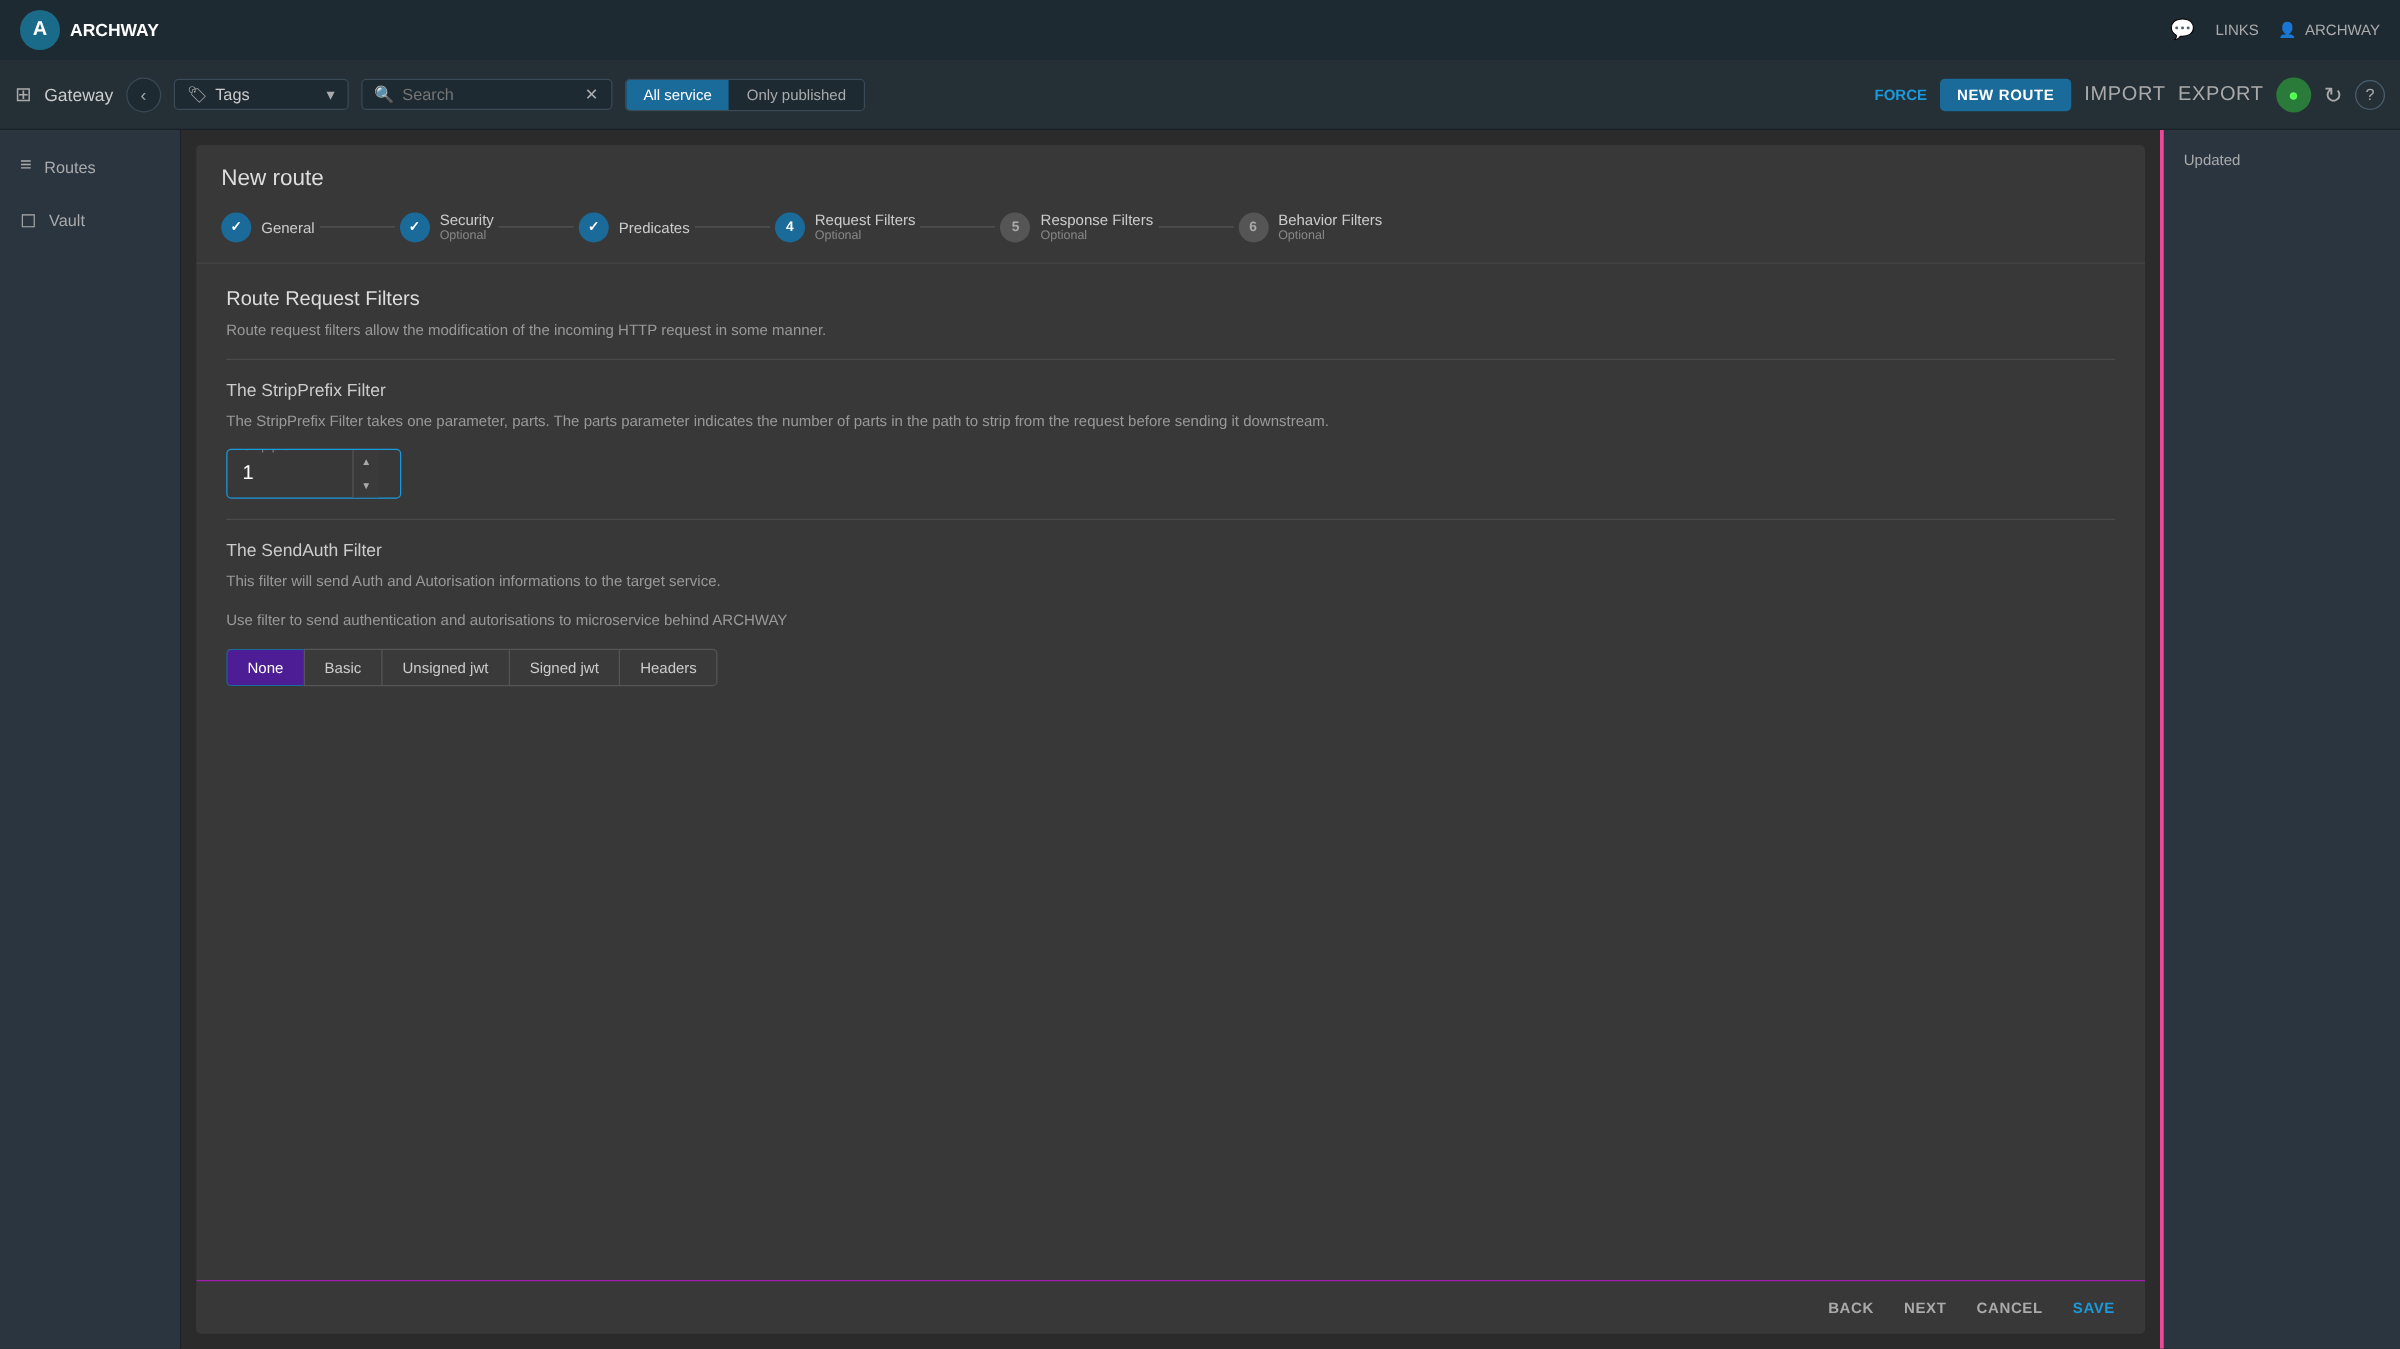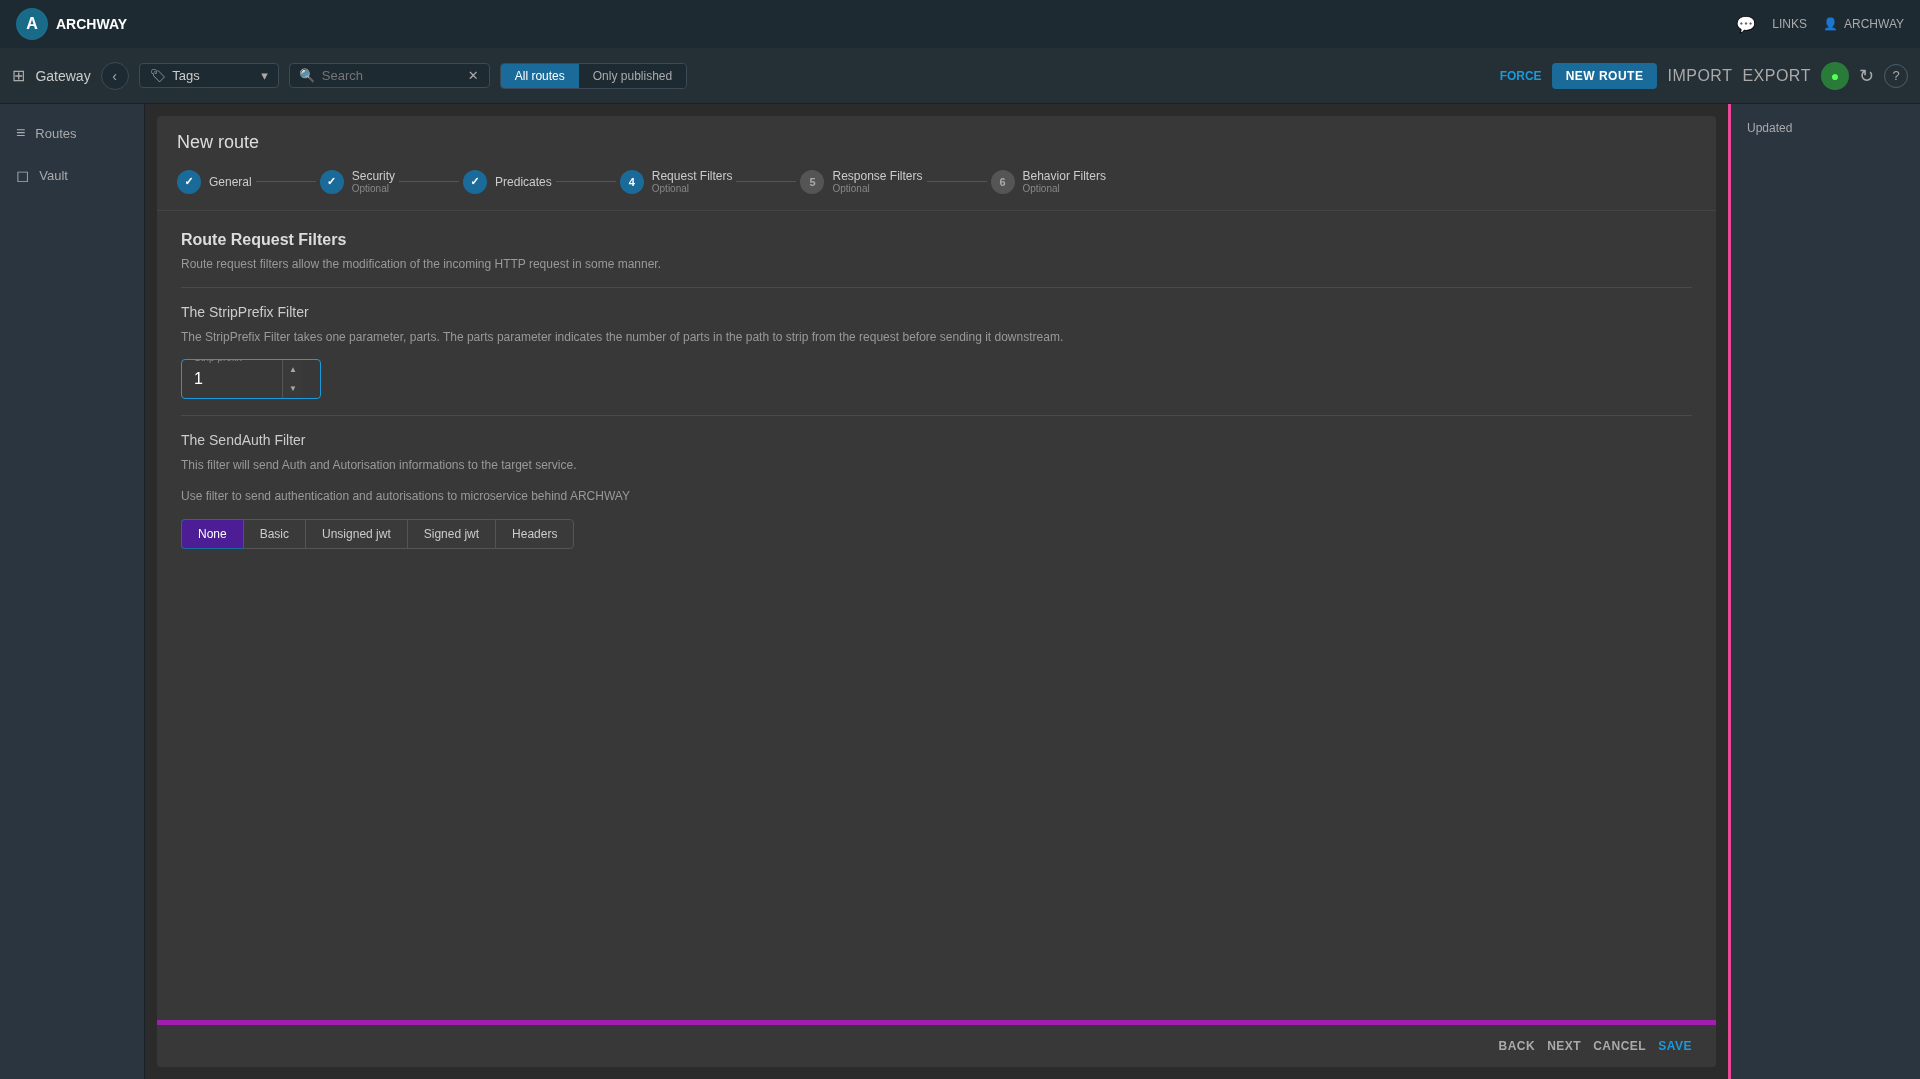--- a/index.html
+++ b/index.html
@@ -249,21 +249,21 @@
       padding: 20px 24px;
       position: relative;
     }
     .panel-body::-webkit-scrollbar { width: 8px; }
     .panel-body::-webkit-scrollbar-track { background: #333; }
     .panel-body::-webkit-scrollbar-thumb { background: #555; }
 
     .section-title {
       font-size: 16px;
       color: #ddd;
-      font-weight: 700;
+      font-weight: 400;
       margin-bottom: 8px;
     }
     .section-desc {
       font-size: 12px;
       color: #999;
       margin-bottom: 16px;
     }
     .divider {
       height: 1px;
       background: #4a4a4a;
@@ -345,22 +345,22 @@
       color: #fff;
       border-color: #1a6b9a;
     }
 
     
     .panel-footer {
       padding: 14px 24px;
       display: flex;
       align-items: flex-end;
       justify-content: flex-end;
-      gap: 12px;
-      border-top: 5px solid #a21caf;
+      gap: 24px;
+      border-top: 1px solid #a21caf;
       background: #383838;
     }
     .footer-btn {
       font-size: 12px;
       font-weight: 600;
       cursor: pointer;
       background: transparent;
       border: none;
       letter-spacing: 0.5px;
     }
@@ -413,21 +413,21 @@
     <span class="tag-icon">🏷</span>
     <span>Tags</span>
     <span class="chevron">▾</span>
   </div>
   <div class="search-box">
     <span>🔍</span>
     <input type="text" placeholder="Search" style="">
     <span class="clear-btn">✕</span>
   </div>
   <div class="route-filter">
-    <button class="route-filter-btn active">All routes</button>
+    <button class="route-filter-btn active">All service</button>
     <button class="route-filter-btn">Only published</button>
   </div>
   <div class="toolbar-right">
     <span class="force-btn">FORCE</span>
     <button class="new-route-btn">NEW ROUTE</button>
     <span class="import-export-btn">IMPORT</span>
     <span class="import-export-btn">EXPORT</span>
     <div class="green-dot">●</div>
     <span class="refresh-btn">↻</span>
     <div class="help-btn">?</div>

